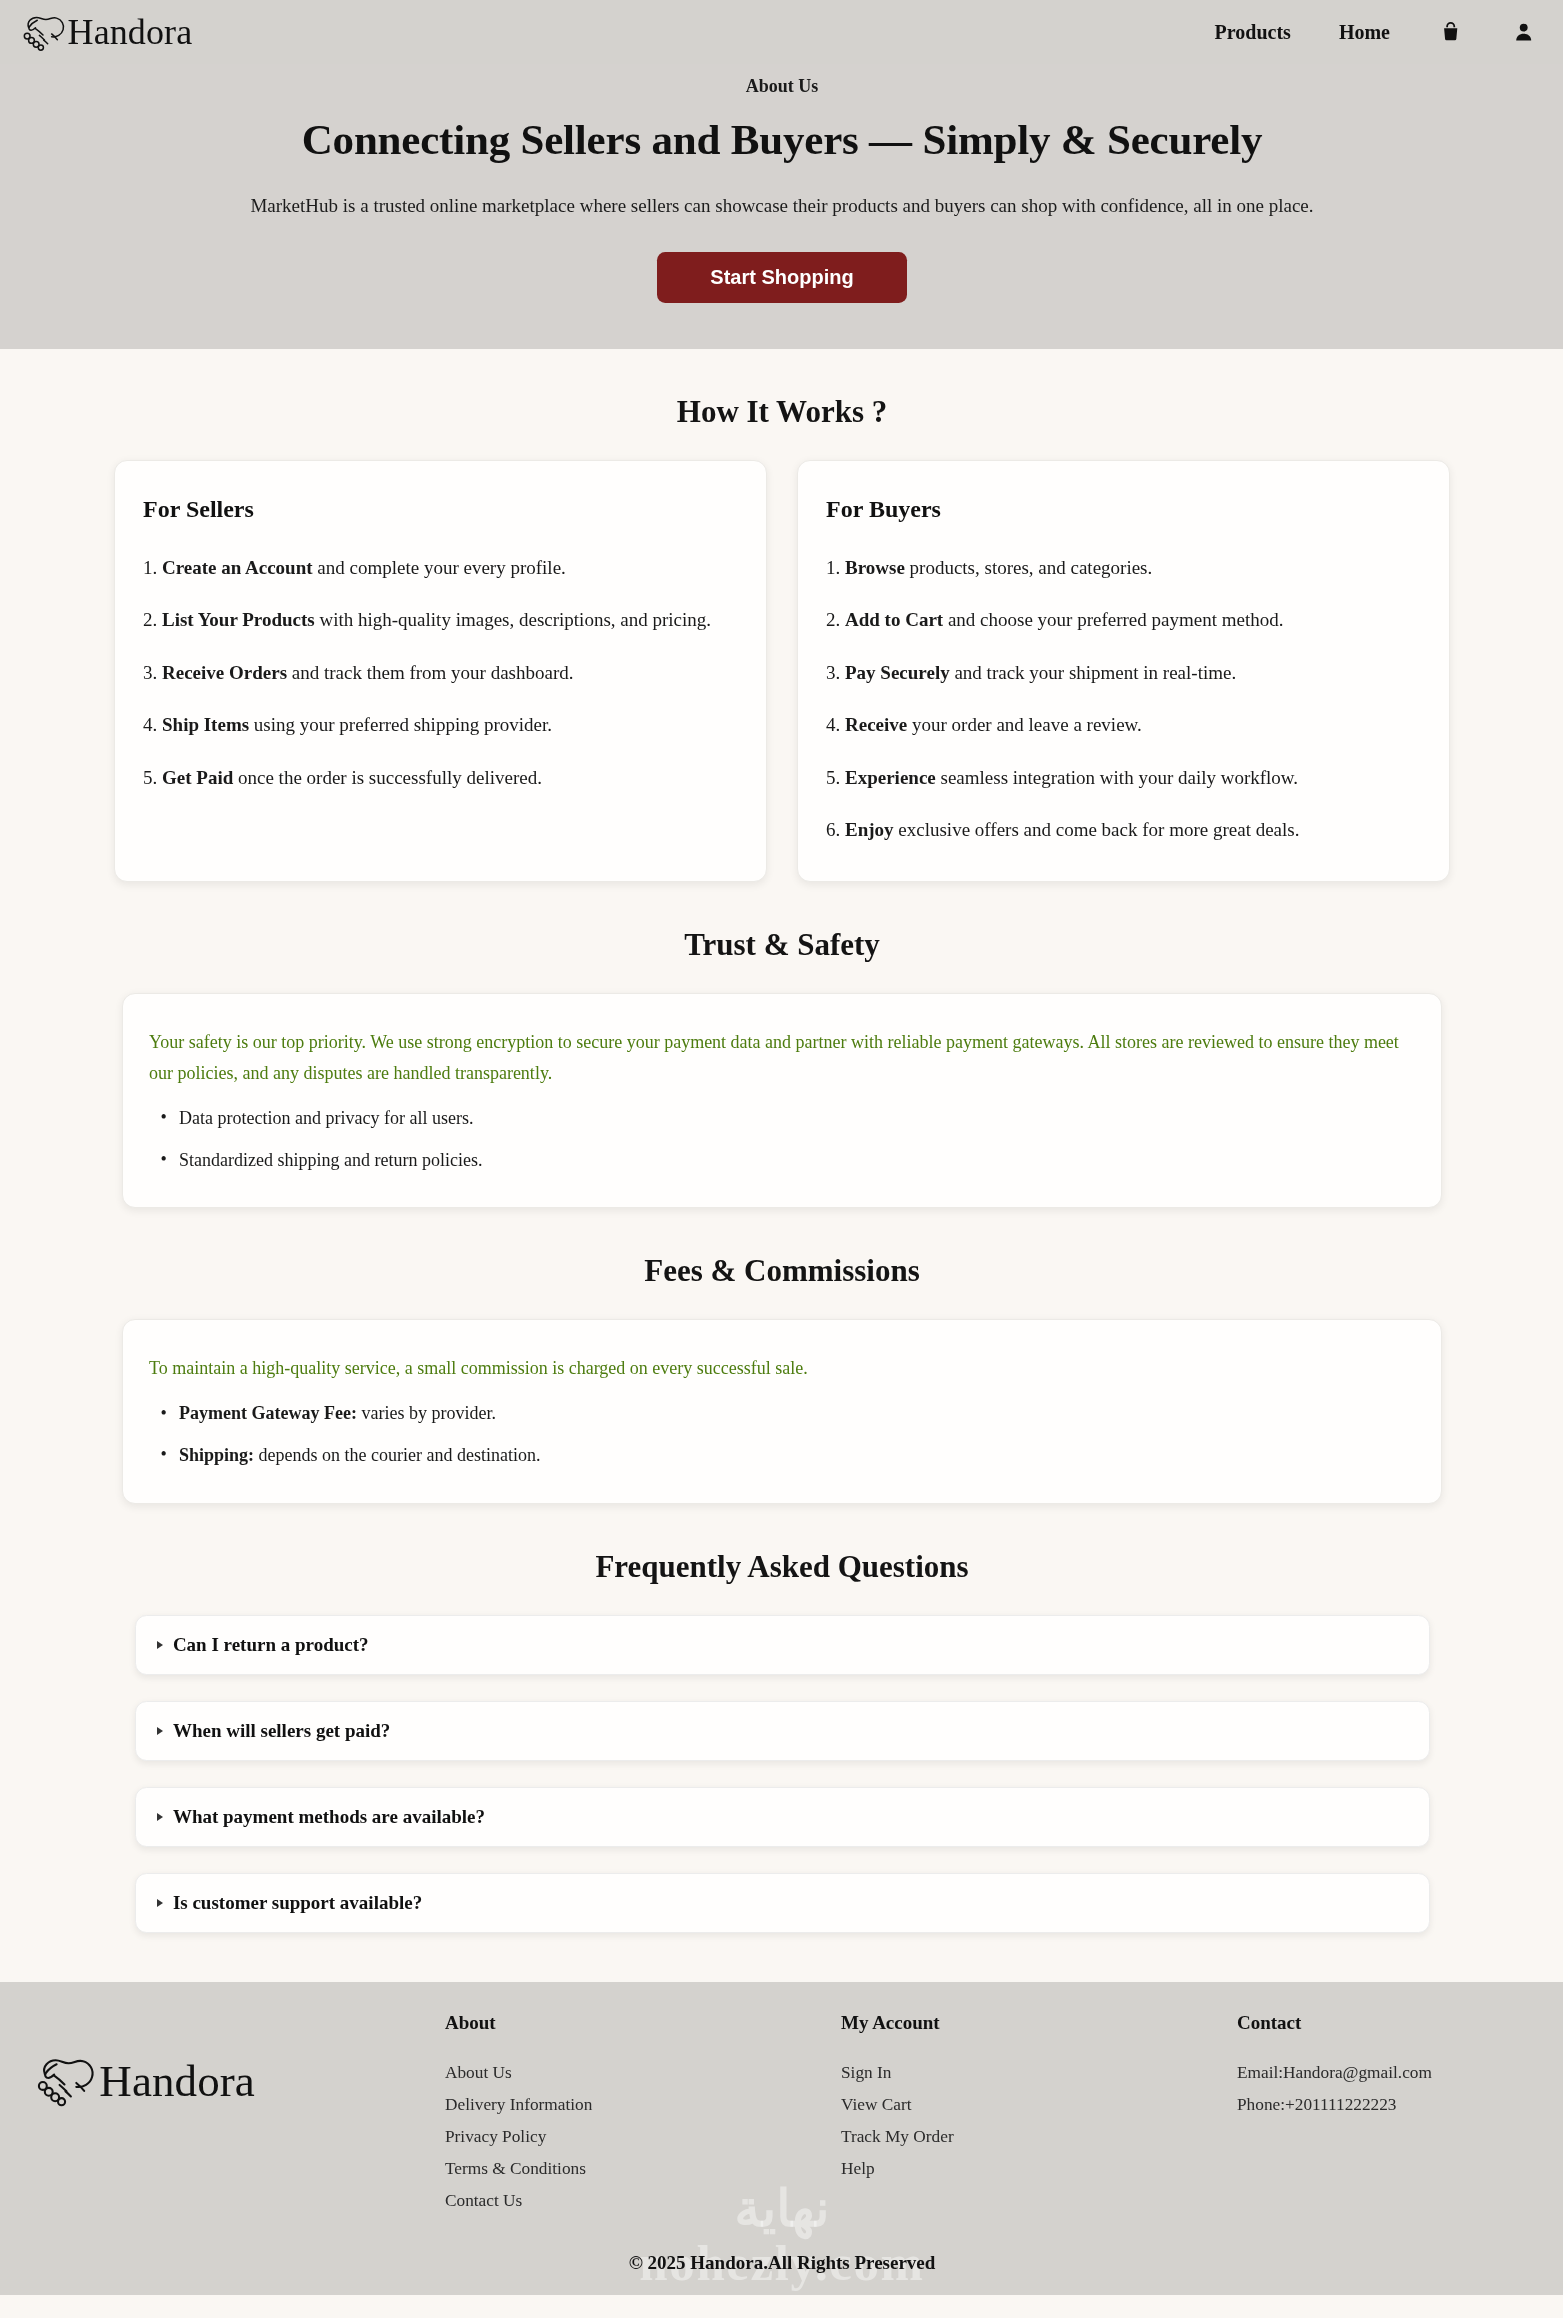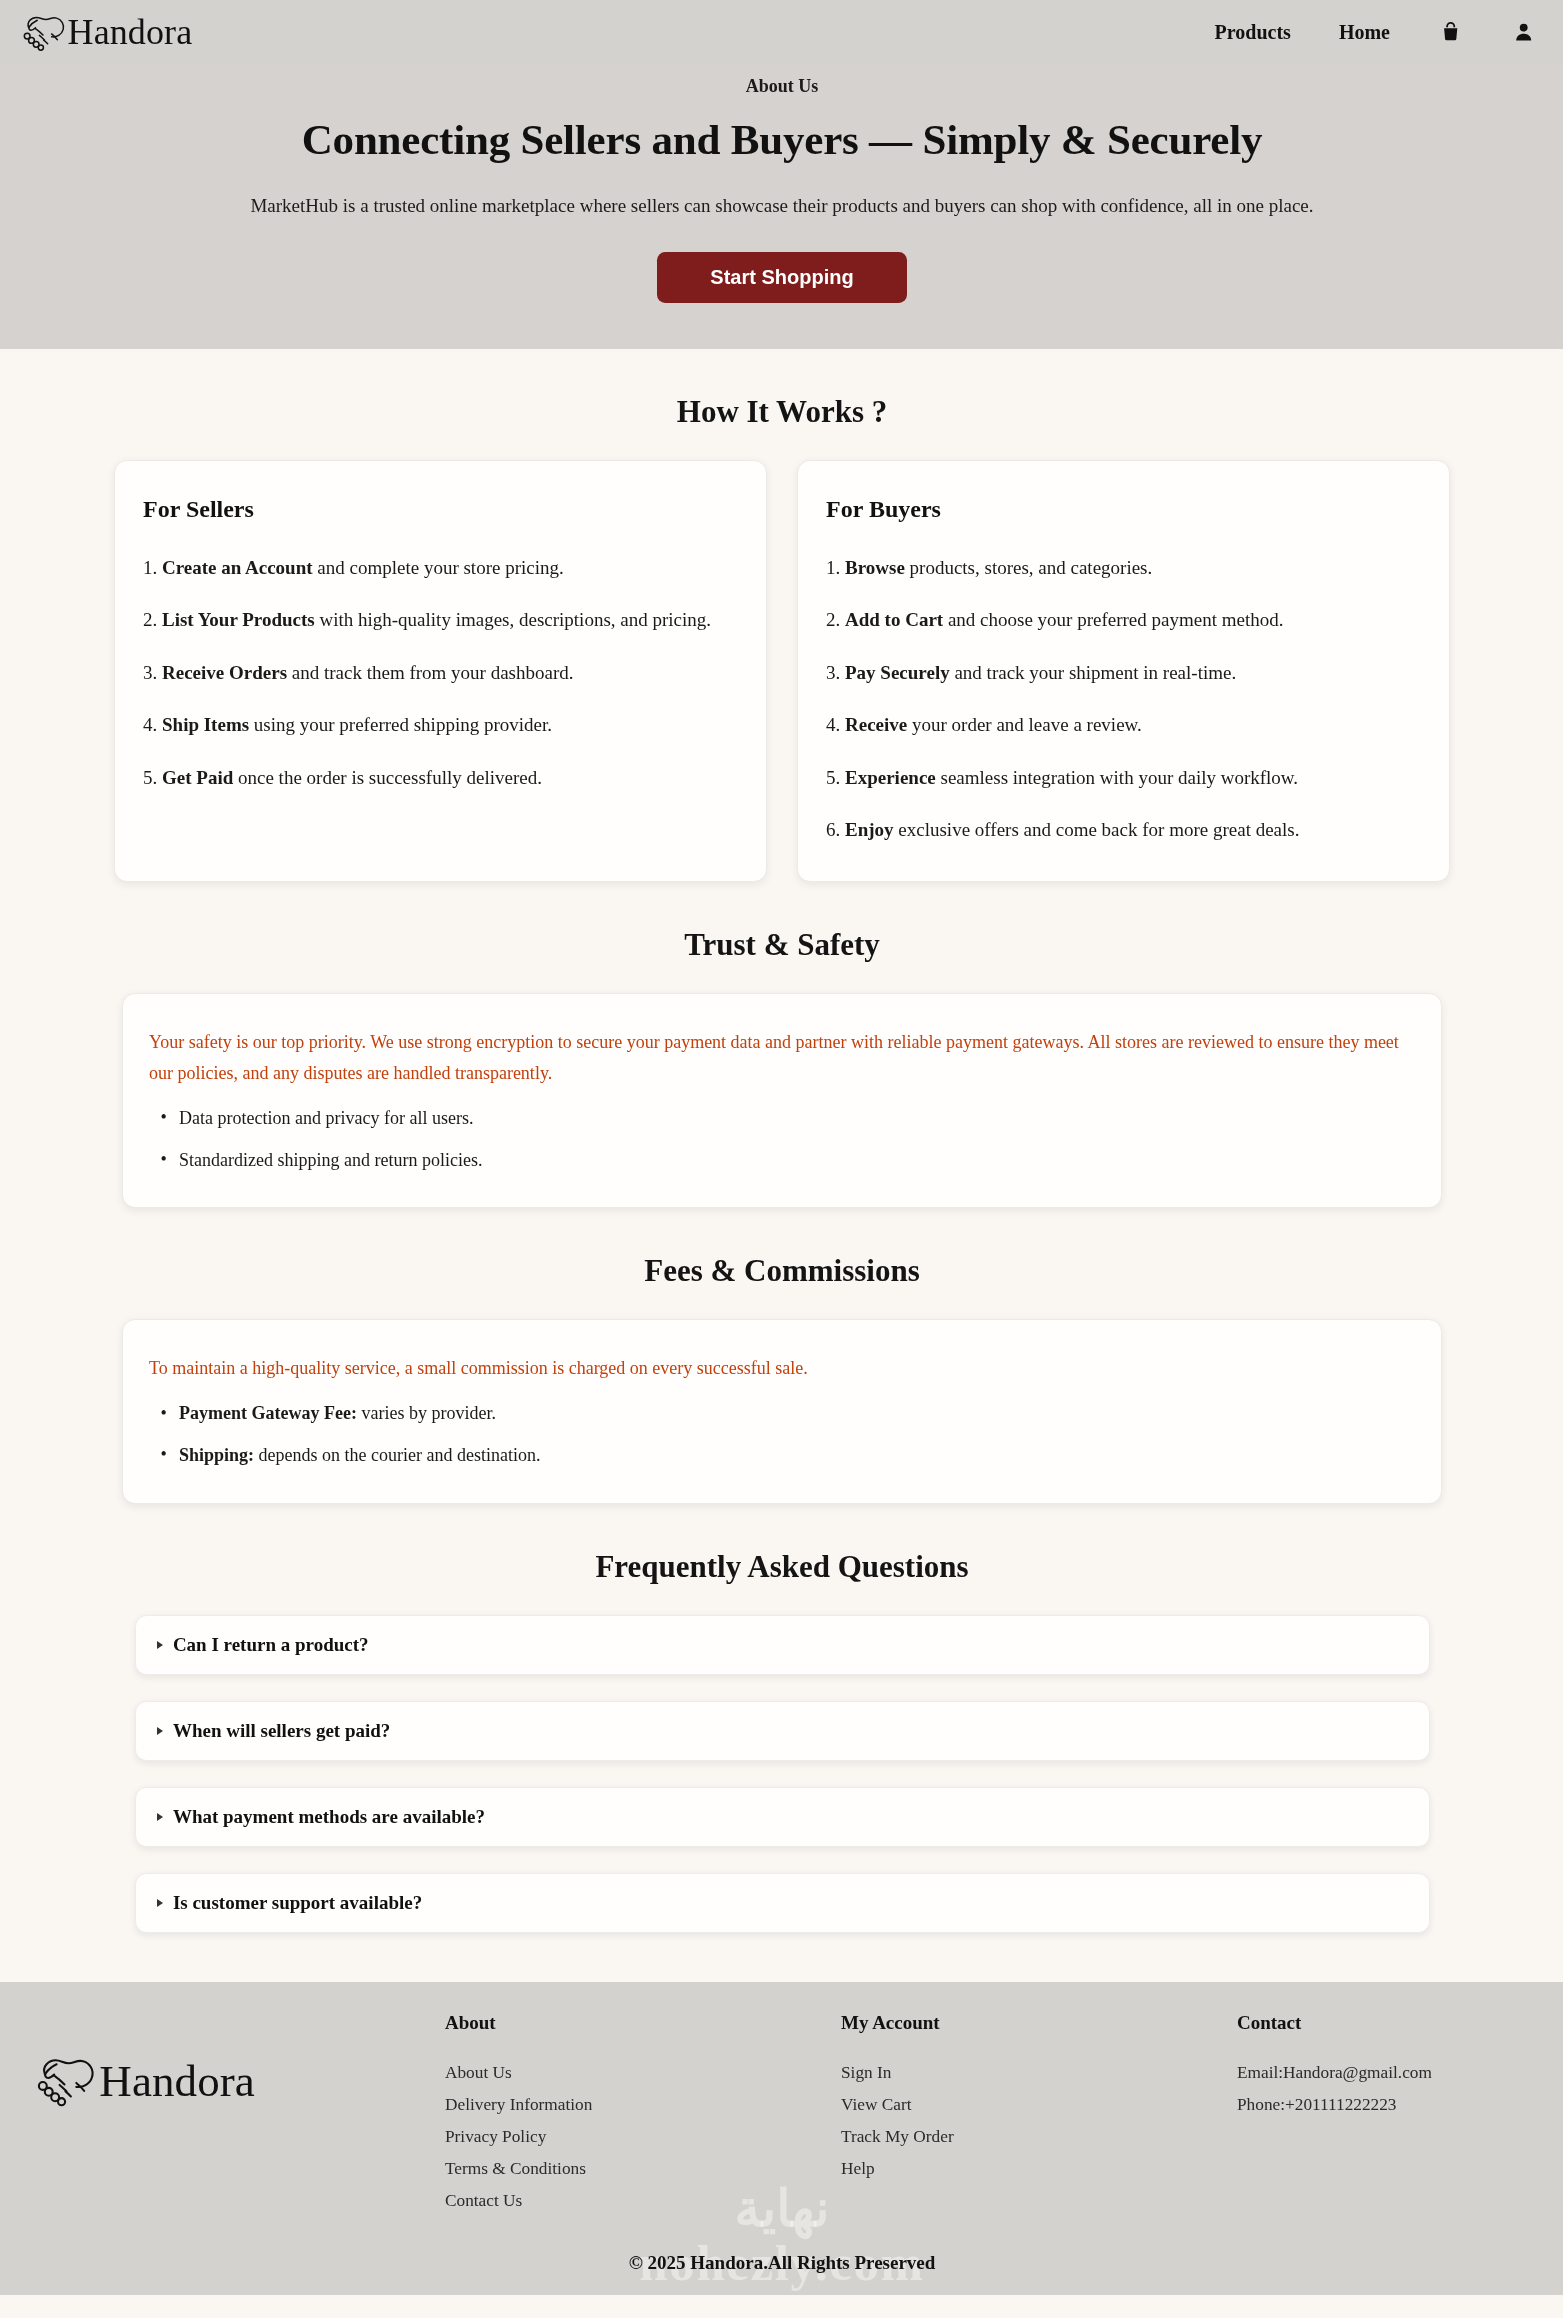--- a/index.html
+++ b/index.html
@@ -123,21 +123,21 @@
   }
   .hiw-card li:last-child { margin-bottom: 0; }
   .hiw-card li b { font-weight: 700; }
 
   
   .panel { padding: 33px 26px 33px; }
   .panel > p {
     font-size: 18px;
     line-height: 1.72;
     margin-bottom: 15px;
-    color: #c2410c;
+    color: #4d7c0f;
   }
   .panel ul { list-style: none; }
   .panel ul li {
     position: relative;
     font-size: 18px;
     line-height: 1.6;
     padding-left: 30px;
     margin-bottom: 13px;
     color: #1a1a1a;
   }
@@ -287,21 +287,21 @@
   <button class="hero-cta">Start Shopping</button>
 </section>
 
 <main class="page">
 
   <h2 class="section-title">How It Works ?</h2>
   <div class="hiw-grid">
     <div class="card hiw-card">
       <h3>For Sellers</h3>
       <ol id="seller-steps">
-          <li><span>1. </span><b>Create an Account</b><span> and complete your store pricing.</span></li>
+          <li><span>1. </span><b>Create an Account</b><span> and complete your every profile.</span></li>
           <li><span>2. </span><b>List Your Products</b><span> with high-quality images, descriptions, and pricing.</span></li>
           <li><span>3. </span><b>Receive Orders</b><span> and track them from your dashboard.</span></li>
           <li><span>4. </span><b>Ship Items</b><span> using your preferred shipping provider.</span></li>
           <li><span>5. </span><b>Get Paid</b><span> once the order is successfully delivered.</span></li>
         </ol>
     </div>
     <div class="card hiw-card">
       <h3>For Buyers</h3>
       <ol id="buyer-steps">
           <li><span>1. </span><b>Browse</b><span> products, stores, and categories.</span></li>

